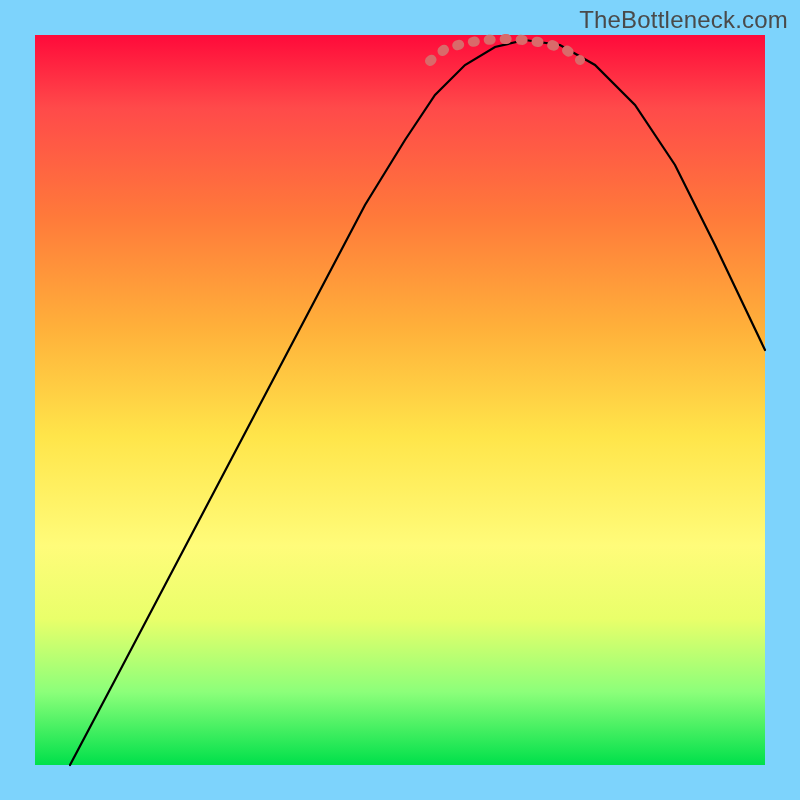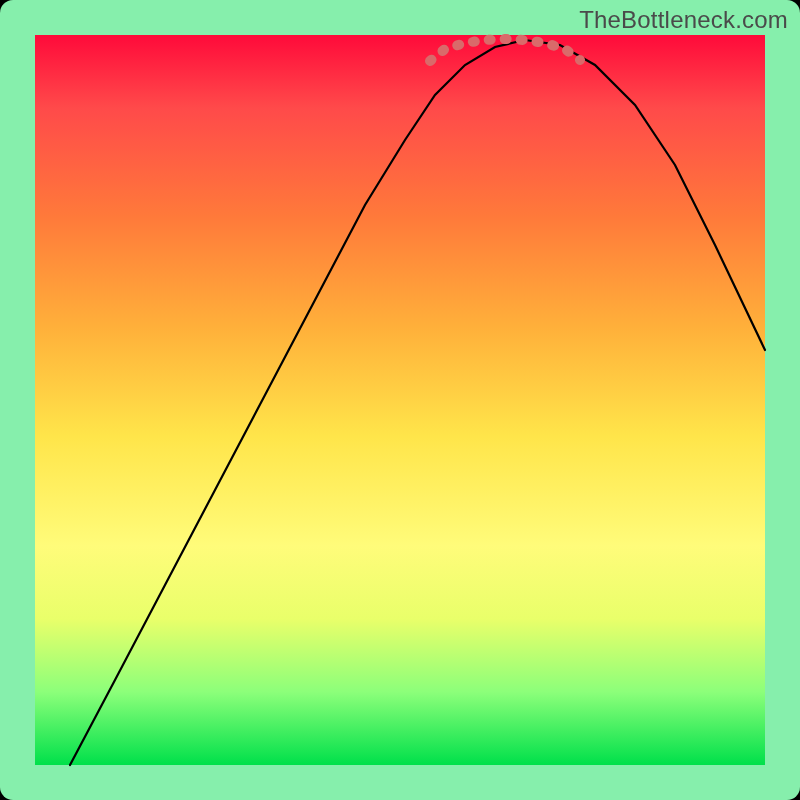--- a/index.html
+++ b/index.html
@@ -8,22 +8,21 @@
     width: 800px;
     height: 800px;
     background: #000;
     overflow: hidden;
     font-family: Arial, Helvetica, sans-serif;
   }
   .frame {
     position: relative;
     width: 800px;
     height: 800px;
-    background: #86efac;
-    border-radius: 13px;
+    background: #7dd3fc;
   }
   .plot-area {
     position: absolute;
     left: 35px;
     top: 35px;
     width: 730px;
     height: 730px;
     background: linear-gradient(to bottom,
       #ff0a3a 0%,
       #ff4a4a 10%,

